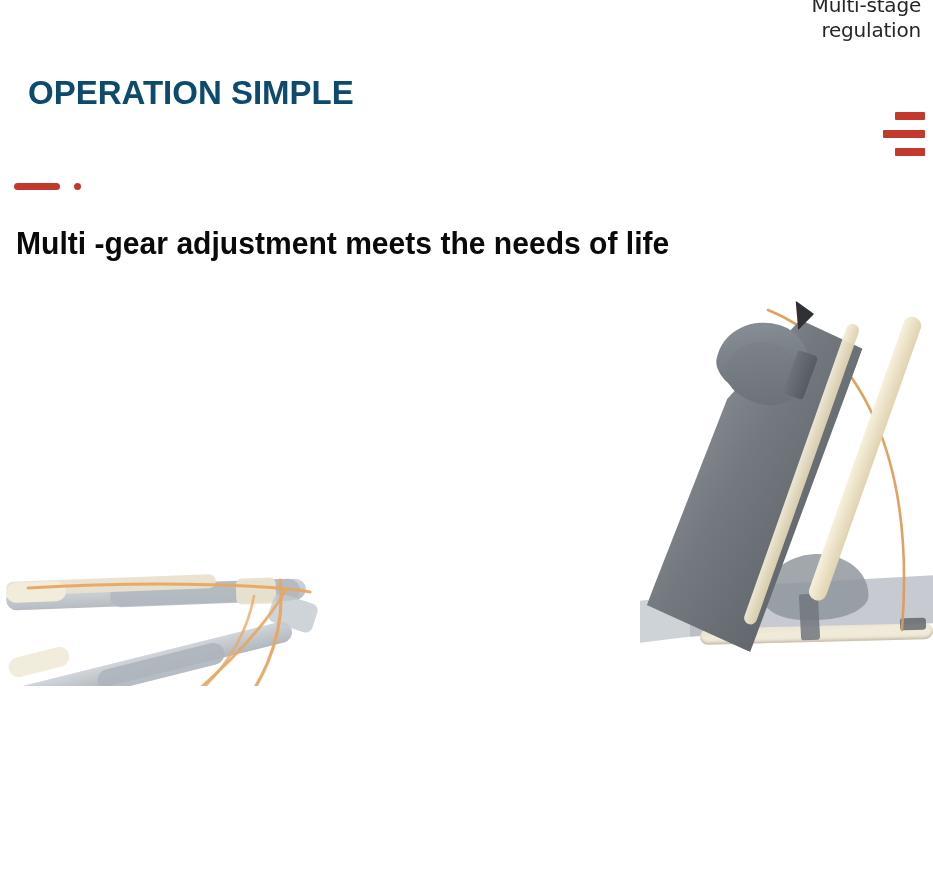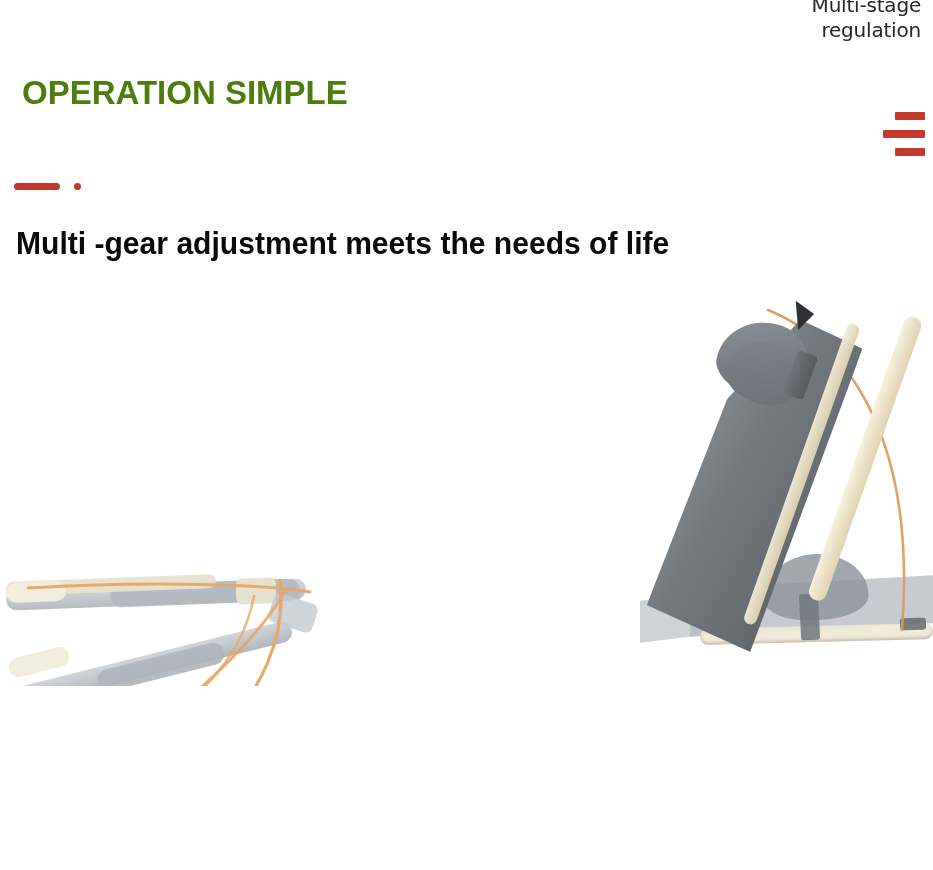--- a/index.html
+++ b/index.html
@@ -29,25 +29,25 @@
     font-weight: 400;
     line-height: 25px;
     color: #262626;
     letter-spacing: -0.2px;
     white-space: pre-line;
   }
 
   
   #headline-1 {
     position: absolute;
-    left: 22px;
+    left: 28px;
     top: 74px;
     font-size: 33px;
     font-weight: bold;
-    color: #4d7c0f;
+    color: #0c4a6e;
     letter-spacing: 0px;
     line-height: 38px;
   }
   #headline-2 {
     position: absolute;
     left: 16px;
     top: 131px;
     font-size: 30px;
     font-weight: bold;
     color: #000000;

